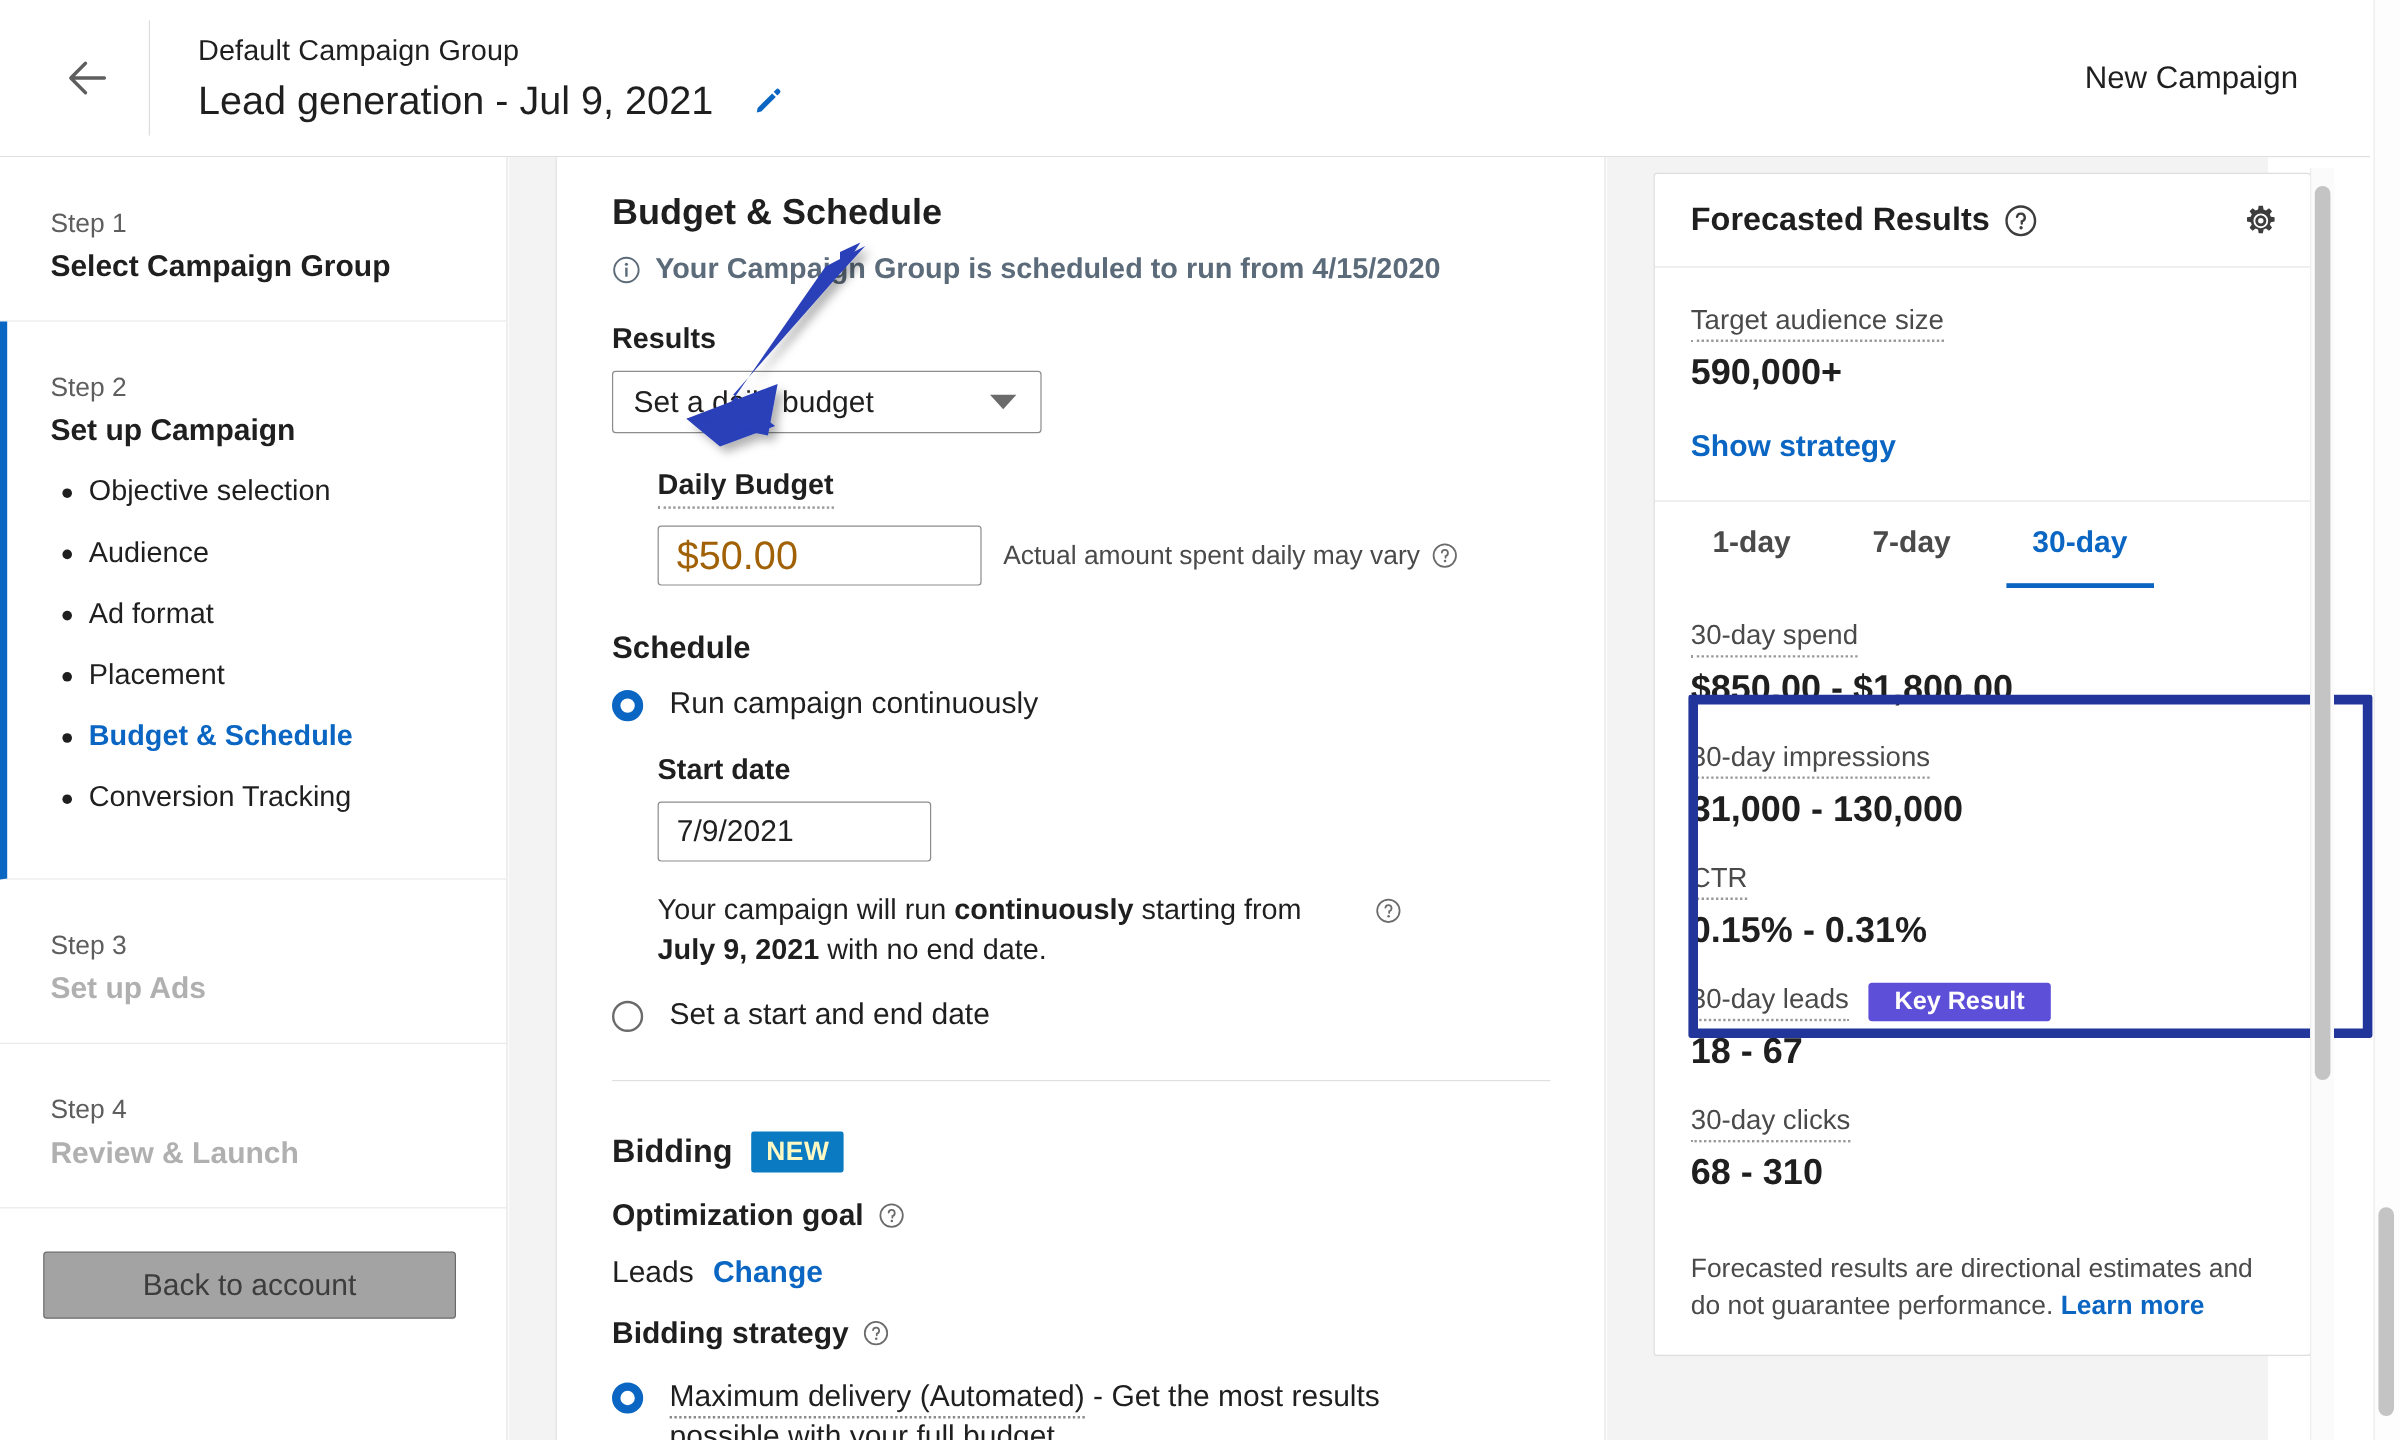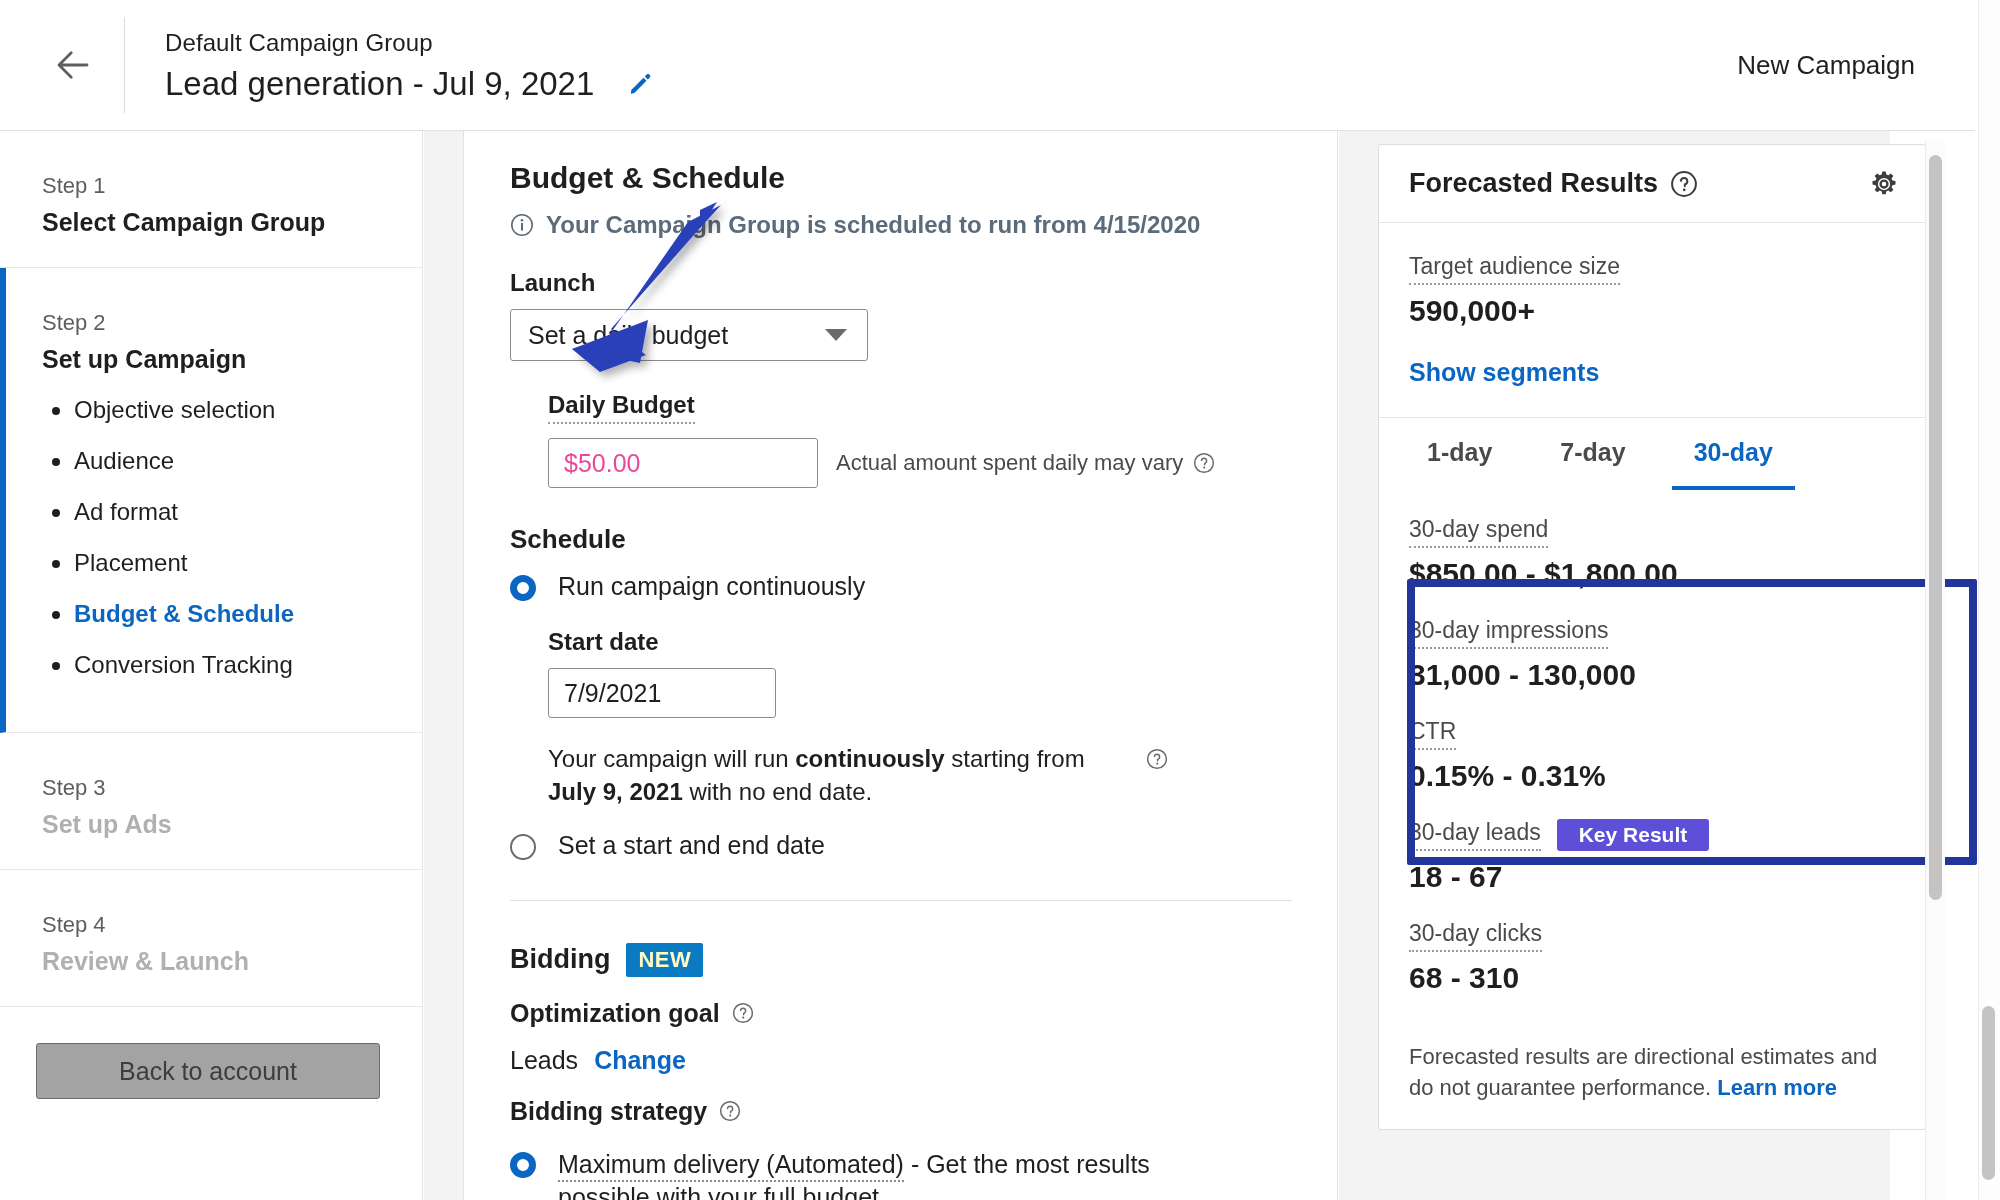--- a/index.html
+++ b/index.html
@@ -120,21 +120,21 @@
   }
   .indent { margin-left: 38px; }
   .dotted-label {
     font-size: 24px; font-weight: bold; color: #1f1f1f;
     border-bottom: 2px dotted #9a9a9a; display: inline-block; padding-bottom: 3px;
   }
   .budget-row { display: flex; align-items: center; gap: 18px; margin-top: 14px; }
   .text-input {
     width: 270px; height: 50px;
     border: 1px solid #8c8c8c; border-radius: 3px;
-    font-size: 25px; color: #ec4899; padding-left: 15px;
+    font-size: 33px; color: #a16207; padding-left: 15px;
     font-family: "Liberation Sans", sans-serif; background: #fff;
   }
   .hint { font-size: 22px; color: #4a4a4a; display: flex; align-items: center; gap: 10px; }
   .q-icon { width: 22px; height: 22px; flex: none; }
   .schedule-title { font-size: 26px; font-weight: bold; color: #1f1f1f; margin-top: 36px; }
   .radio-row { display: flex; align-items: flex-start; gap: 22px; margin-top: 16px; }
   .radio {
     flex: none; width: 26px; height: 26px; border-radius: 50%;
     border: 2px solid #6b6b6b; background: #fff; margin-top: 4px; cursor: pointer;
   }
@@ -315,21 +315,21 @@
 
     <div class="notice">
       <svg class="info-circle" viewBox="0 0 24 24">
         <circle cx="12" cy="12" r="10.2" fill="none" stroke="#5c6b7a" stroke-width="1.6"></circle>
         <circle cx="12" cy="7.2" r="1.3" fill="#5c6b7a"></circle>
         <rect x="11" y="10" width="2" height="7.6" fill="#5c6b7a"></rect>
       </svg>
       <span>Your Campaign Group is scheduled to run from 4/15/2020</span>
     </div>
 
-    <div class="field-label">Launch</div>
+    <div class="field-label">Results</div>
     <div class="select-box">
       <span>Set a daily budget</span>
       <span class="caret"></span>
     </div>
 
     <div class="indent">
       <div style="margin-top:30px;">
         <span class="dotted-label">Daily Budget</span>
       </div>
       <div class="budget-row">
@@ -425,21 +425,21 @@
                    l-2.5 .45 -.66 1.6 1.45 2.05 -1.98 1.98 -2.05-1.45 -1.6 .66 -.45 2.5 h-2.8
                    l-.45-2.5 -1.6-.66 -2.05 1.45 -1.98-1.98 1.45-2.05 -.66-1.6 -2.5-.45 v-2.8
                    l2.5-.45 .66-1.6 -1.45-2.05 1.98-1.98 2.05 1.45 1.6-.66 Z
                    M12 7.1 A4.9 4.9 0 1 0 12 16.9 A4.9 4.9 0 1 0 12 7.1 Z" fill="#3d3d3d"></path>
         </svg>
       </div>
 
       <div class="card-body">
         <span class="metric-label">Target audience size</span>
         <div class="metric-value">590,000+</div>
-        <div class="show-segments">Show segments</div>
+        <div class="show-segments">Show strategy</div>
       </div>
 
       <div class="tabs">
         <div class="tab">1-day</div>
         <div class="tab">7-day</div>
         <div class="tab active">30-day</div>
       </div>
 
       <div class="metrics-list">
         <div class="metric-block">

